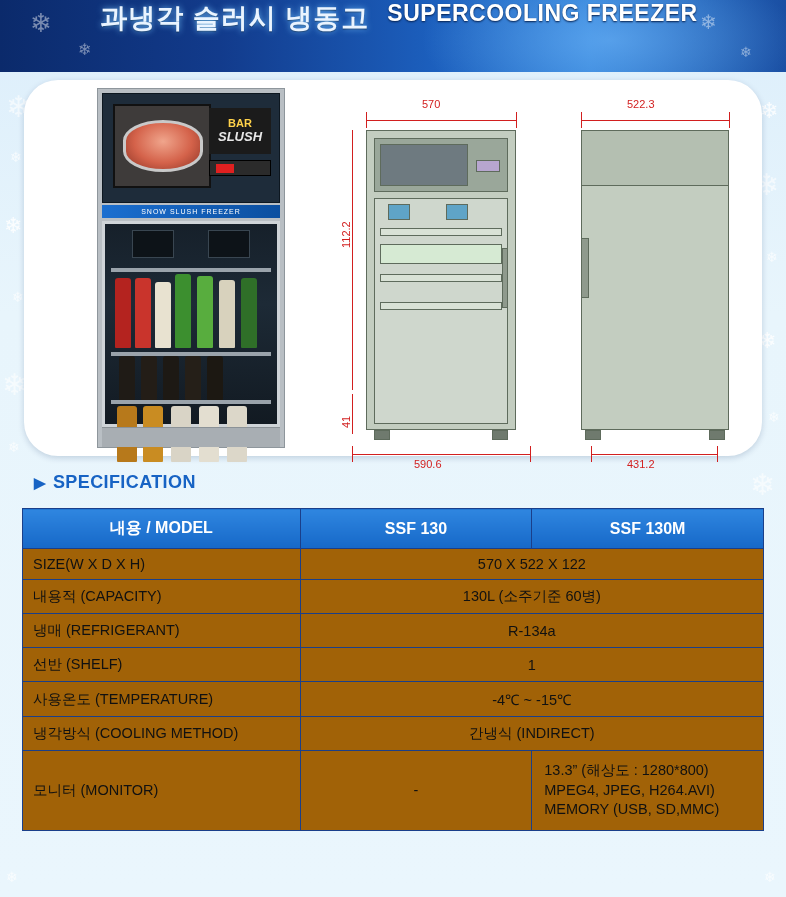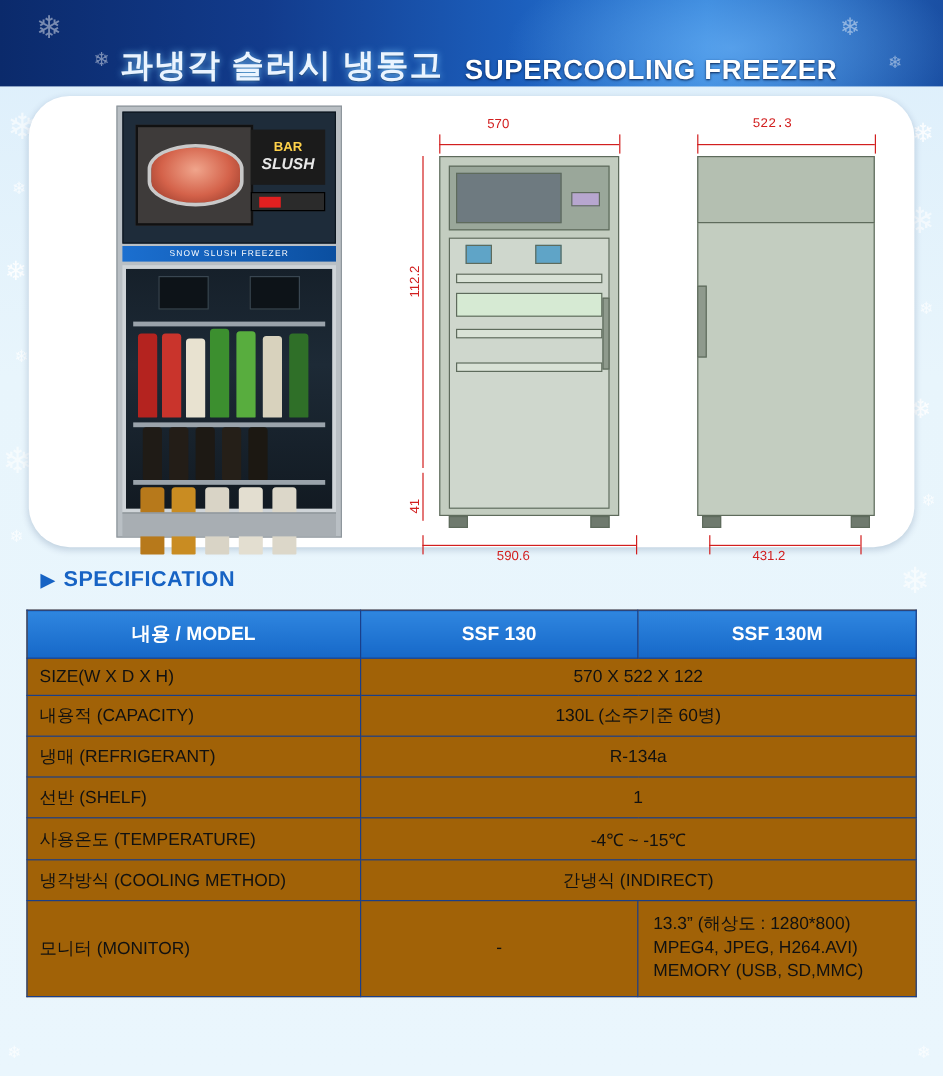--- a/index.html
+++ b/index.html
@@ -24,21 +24,21 @@
     background: linear-gradient(90deg,#0b2a6b 0%, #123b8c 28%, #1c5fbd 55%, #2f7fd6 75%, #1a4fa3 100%);
     overflow:hidden;
   }
   .header .sheen {
     position:absolute; top:-40px; left:420px; width:380px; height:160px;
     background: radial-gradient(ellipse at center, rgba(120,190,255,.55) 0%, rgba(30,90,180,0) 70%);
   }
   .header .flake { position:absolute; color:rgba(255,255,255,.45); }
   .title-row {
     position:absolute; left:0; top:0; width:786px; height:72px;
-    display:flex; align-items:flex-end; justify-content:center; gap:18px;padding-left:12px;
+    display:flex; align-items:flex-start; justify-content:center; gap:18px;padding-left:12px;
   }
   .title-ko {
     color:#eaf4ff; font-size:27px; font-weight:bold; letter-spacing:1px;
     text-shadow: 0 0 6px rgba(120,200,255,.9), 0 1px 1px #06204e;
   }
   .title-en {
     color:#ffffff; font-size:23px; font-weight:bold; letter-spacing:.5px;
     text-shadow: 0 1px 2px #06204e;
   }
 
@@ -213,21 +213,21 @@
       <div class="bot1" style="left:38px; top:182px; width:20px; height:56px; background:#c98c22;"></div>
       <div class="bot1" style="left:66px; top:182px; width:20px; height:56px; background:#d9d4c6;"></div>
       <div class="bot1" style="left:94px; top:182px; width:20px; height:56px; background:#e3ded0;"></div>
       <div class="bot1" style="left:122px;top:182px; width:20px; height:56px; background:#dcd7c9;"></div>
     </div>
     <div class="base"></div>
   </div>
 
   <div class="draw draw-front">
 
-    <div class="dim-text" style="left:62px; top:0px;">570</div>
+    <div class="dim-text" style="left:78px; top:0px;">570</div>
     <div class="dim-line" style="left:22px; top:22px; width:150px; height:1px;"></div>
     <div class="dim-line" style="left:22px; top:14px; width:1px; height:16px;"></div>
     <div class="dim-line" style="left:172px;top:14px; width:1px; height:16px;"></div>
 
     <div class="dim-text" style="left:-4px; top:150px; transform:rotate(-90deg); transform-origin:left top;">112.2</div>
     <div class="dim-line" style="left:8px; top:32px; width:1px; height:260px;"></div>
     <div class="dim-text" style="left:-4px; top:330px; transform:rotate(-90deg); transform-origin:left top;">41</div>
     <div class="dim-line" style="left:8px; top:296px; width:1px; height:40px;"></div>
 
     <div class="cab" style="left:22px; top:32px; width:150px; height:300px; background:#c3cdc0;"></div>
@@ -245,21 +245,21 @@
     <div class="cab" style="left:30px; top:332px; width:16px; height:10px; background:#6f7a6e;"></div>
     <div class="cab" style="left:148px;top:332px; width:16px; height:10px; background:#6f7a6e;"></div>
 
     <div class="dim-line" style="left:8px; top:356px; width:178px; height:1px;"></div>
     <div class="dim-line" style="left:8px; top:348px; width:1px; height:16px;"></div>
     <div class="dim-line" style="left:186px;top:348px; width:1px; height:16px;"></div>
     <div class="dim-text" style="left:70px; top:360px;">590.6</div>
   </div>
 
   <div class="draw draw-side">
-    <div class="dim-text" style="left:58px; top:0px;font-family:Liberation Mono, monospace;">522.3</div>
+    <div class="dim-text" style="left:58px; top:0px;">522.3</div>
     <div class="dim-line" style="left:12px; top:22px; width:148px; height:1px;"></div>
     <div class="dim-line" style="left:12px; top:14px; width:1px; height:16px;"></div>
     <div class="dim-line" style="left:160px;top:14px; width:1px; height:16px;"></div>
 
     <div class="cab" style="left:12px; top:32px; width:148px; height:300px; background:#c3cdc0;"></div>
     <div class="cab" style="left:12px; top:32px; width:148px; height:56px; background:#b4bfb1;"></div>
     <div class="cab" style="left:12px; top:140px; width:8px; height:60px; background:#8f9a8d;"></div>
     <div class="cab" style="left:16px; top:332px; width:16px; height:10px; background:#6f7a6e;"></div>
     <div class="cab" style="left:140px;top:332px; width:16px; height:10px; background:#6f7a6e;"></div>
 

